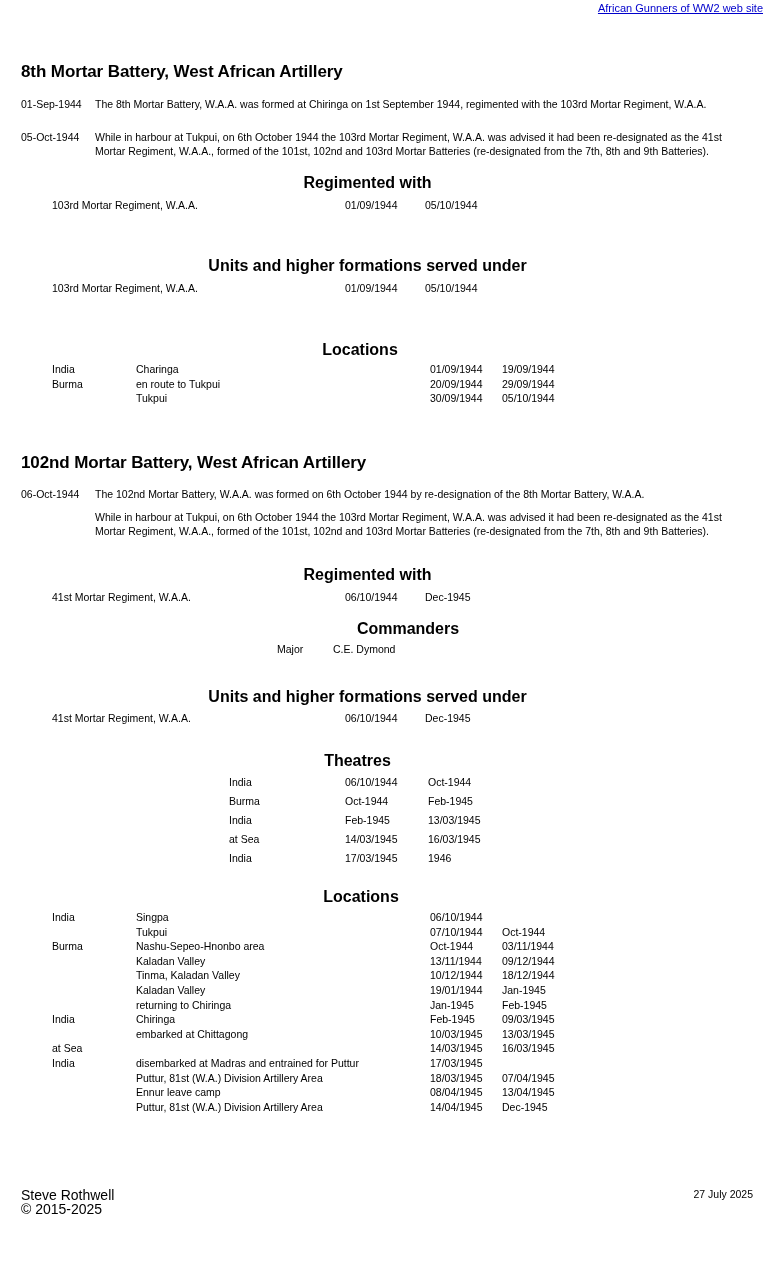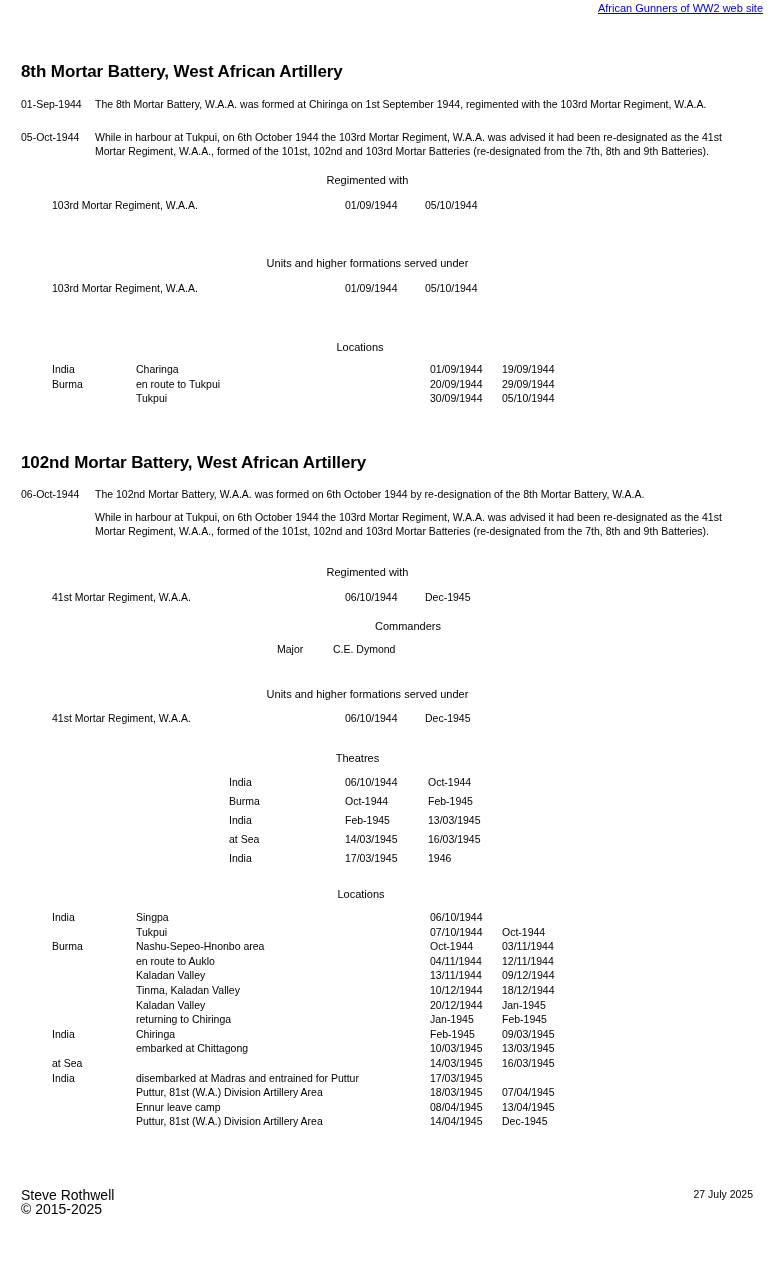--- a/index.html
+++ b/index.html
@@ -67,22 +67,22 @@
     left: 95px;
     top: 0;
     width: 645px;
     font-size: 10.5px;
     line-height: 13.5px;
   }
 
   
   .section-head {
     position: absolute;
-    font-size: 11px;
-    font-weight: normal;
+    font-size: 16px;
+    font-weight: bold;
     text-align: center;
     white-space: nowrap;
   }
 
   
   .tbl {
     position: absolute;
     left: 0;
     width: 771px;
   }
@@ -273,40 +273,34 @@
       <div class="cell c-ldate2">Oct-1944</div>
     </div>
     <div class="trow">
       <div class="cell c-country">Burma</div>
       <div class="cell c-place">Nashu-Sepeo-Hnonbo area</div>
       <div class="cell c-ldate1">Oct-1944</div>
       <div class="cell c-ldate2">03/11/1944</div>
     </div>
     <div class="trow">
       <div class="cell c-country"></div>
-      <div class="cell c-place">en route to Auklo</div>
-      <div class="cell c-ldate1">04/11/1944</div>
-      <div class="cell c-ldate2">12/11/1944</div>
-    </div>
-    <div class="trow">
-      <div class="cell c-country"></div>
       <div class="cell c-place">Kaladan Valley</div>
       <div class="cell c-ldate1">13/11/1944</div>
       <div class="cell c-ldate2">09/12/1944</div>
     </div>
     <div class="trow">
       <div class="cell c-country"></div>
       <div class="cell c-place">Tinma, Kaladan Valley</div>
       <div class="cell c-ldate1">10/12/1944</div>
       <div class="cell c-ldate2">18/12/1944</div>
     </div>
     <div class="trow">
       <div class="cell c-country"></div>
       <div class="cell c-place">Kaladan Valley</div>
-      <div class="cell c-ldate1">20/12/1944</div>
+      <div class="cell c-ldate1">19/01/1944</div>
       <div class="cell c-ldate2">Jan-1945</div>
     </div>
     <div class="trow">
       <div class="cell c-country"></div>
       <div class="cell c-place">returning to Chiringa</div>
       <div class="cell c-ldate1">Jan-1945</div>
       <div class="cell c-ldate2">Feb-1945</div>
     </div>
     <div class="trow">
       <div class="cell c-country">India</div>

